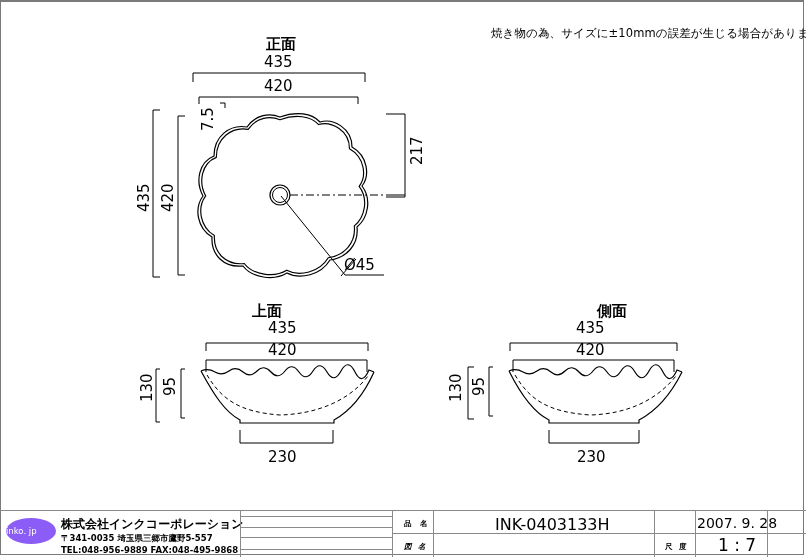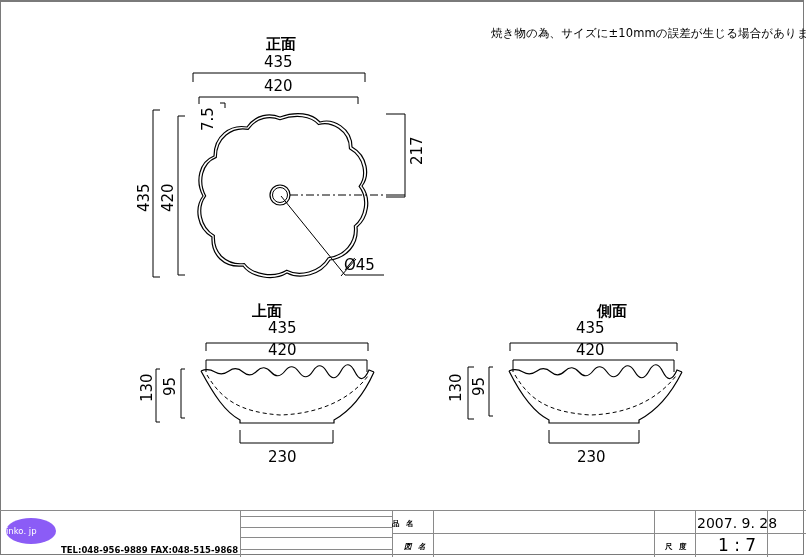--- a/index.html
+++ b/index.html
@@ -124,34 +124,37 @@
 
 <div class="vtitle" style="left:577px;top:302px;margin-left:20px;">側面</div>
 <div class="dim" style="left:576px;top:321px;">435</div>
 <div class="dim" style="left:576px;top:343px;">420</div>
 <div class="dim rot" style="left:449px;top:402px;">130</div>
 <div class="dim rot" style="left:472px;top:396px;">95</div>
 <div class="dim" style="left:577px;top:450px;">230</div>
 
 <div class="tb">
   <div class="logo">inko. jp</div>
-  <div class="co-tel">TEL:048-956-9889  FAX:048-515-9868</div>
+  <div class="co-name">株式会社インクコーポレーション</div>
+  <div class="co-addr">〒341-0035 埼玉県三郷市鷹野5-557</div>
+  <div class="co-tel">TEL:048-956-9889  FAX:048-495-9868</div>
 
   <div class="cell" style="left:240px;top:0;height:47px;"></div>
   <div class="hline" style="left:240px;top:5px;width:152px;"></div>
   <div class="hline" style="left:240px;top:16px;width:152px;"></div>
   <div class="hline" style="left:240px;top:26px;width:152px;"></div>
   <div class="hline" style="left:240px;top:38px;width:152px;"></div>
 
   <div class="cell" style="left:392px;top:0;height:47px;"></div>
-  <div class="small-lbl" style="left:392px;top:8px;">品 名</div>
+  <div class="small-lbl" style="left:404px;top:8px;font-family:Liberation Mono, monospace;">品 名</div>
   <div class="small-lbl" style="left:404px;top:31px;font-style:italic;">図 名</div>
   <div class="hline" style="left:392px;top:22px;width:414px;"></div>
 
   <div class="cell" style="left:433px;top:0;height:47px;"></div>
+  <div class="prod">INK-0403133H</div>
 
   <div class="cell" style="left:654px;top:0;height:47px;"></div>
   <div class="small-lbl" style="left:661px;top:8px;letter-spacing:1px;margin-top:48px;">作 成 日</div>
   <div class="small-lbl" style="left:665px;top:31px;">尺 度</div>
 
   <div class="cell" style="left:695px;top:0;height:47px;"></div>
   <div class="date">2007. 9. 28</div>
   <div class="scale">1 : 7</div>
 
   <div class="cell" style="left:767px;top:0;height:47px;"></div>

